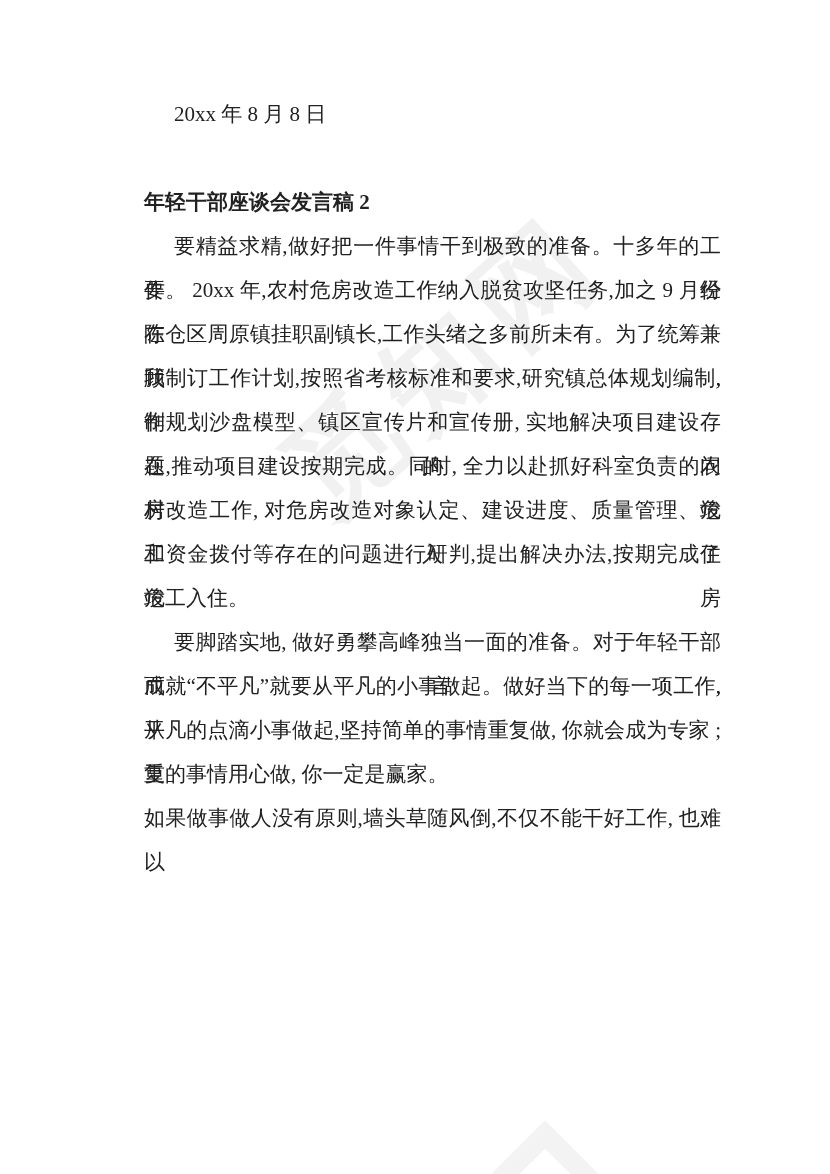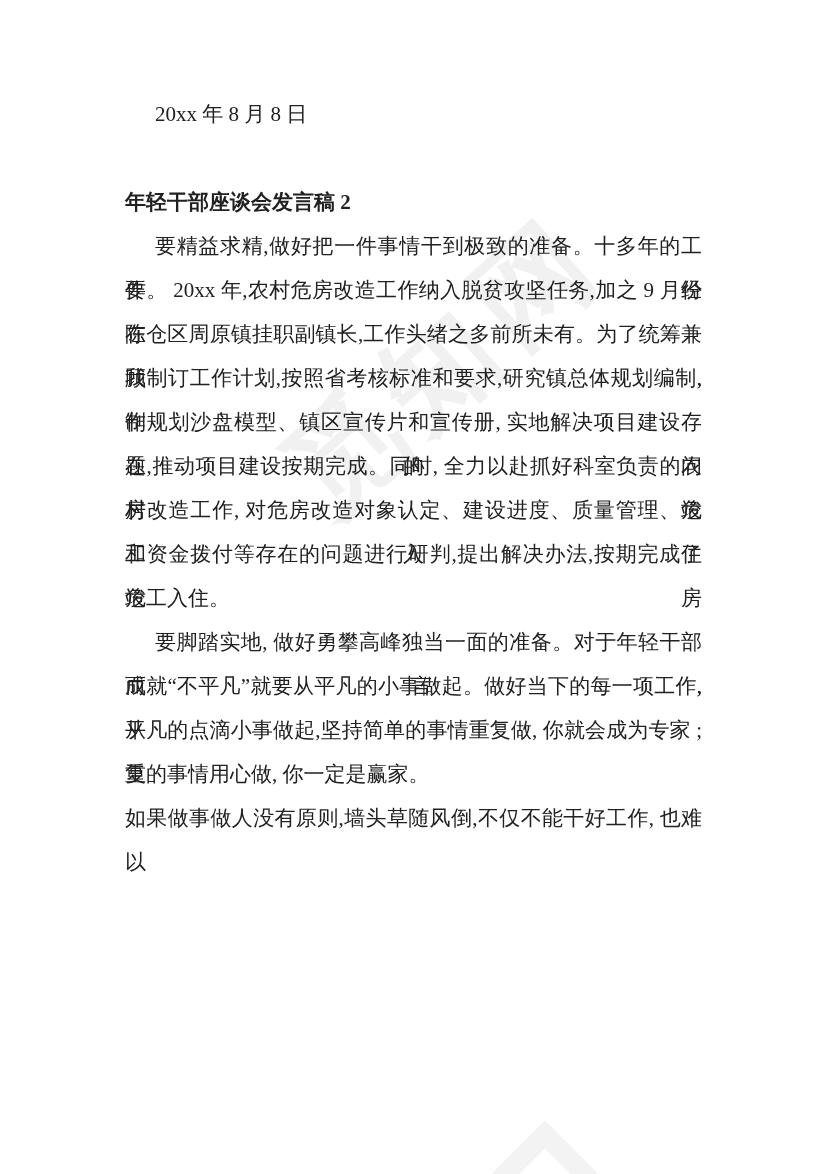--- a/index.html
+++ b/index.html
@@ -11,21 +11,21 @@
     position: relative;
     width: 830px;
     height: 1174px;
     background: #ffffff;
     overflow: hidden;
     font-family: "Liberation Serif", "DejaVu Serif", serif;
     color: #212121;
   }
   .content {
     position: absolute;
-    left: 125px;
+    left: 144px;
     top: 92px;
     width: 577px;
   }
   .ln {
     height: 44px;
     line-height: 44px;
     font-size: 21px;
     white-space: nowrap;
     overflow: visible;
   }

